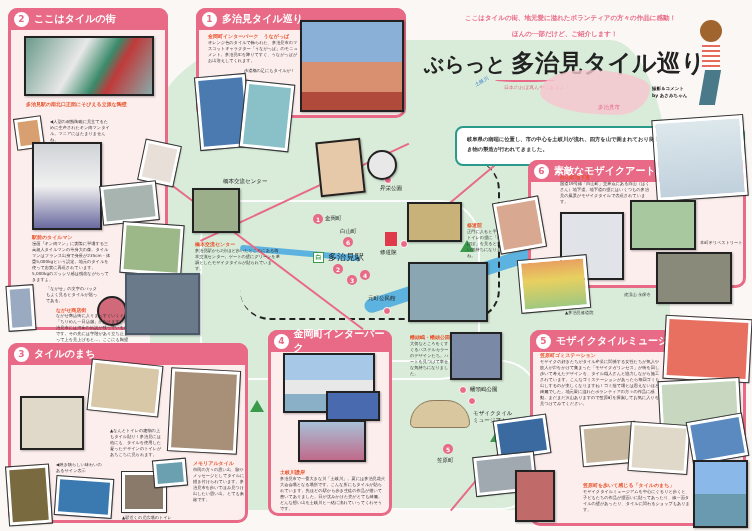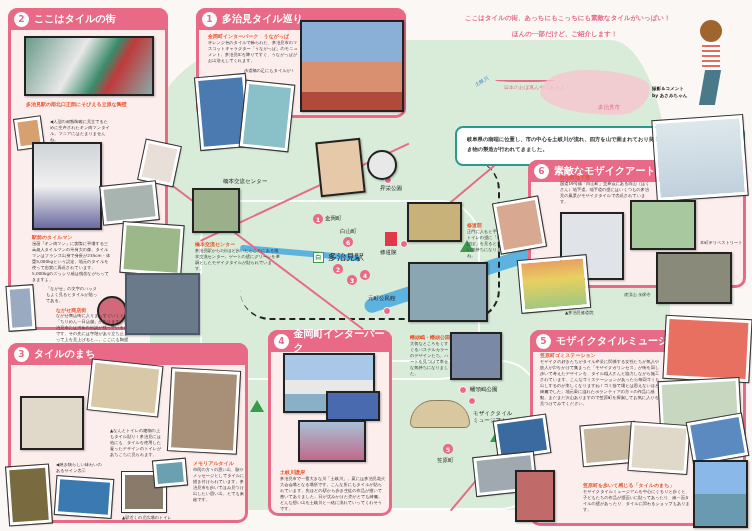--- a/index.html
+++ b/index.html
@@ -79,22 +79,26 @@
   <div class="photo" style="left:407px;top:202px;width:55px;height:40px;background:#c8b27a"></div>
   <div class="cap-title" style="left:467px;top:222px">修道院</div>
   <div class="cap" style="left:467px;top:229px;width:40px">正門に入ると手前のトイレの壁に「たんぽぽ」を見ると温かい気持ちになりますね。</div>
   <div class="photo" style="left:408px;top:262px;width:80px;height:60px;background:#8aa6b2"></div>
   <div class="cap-title" style="left:410px;top:334px">幡頭嶋・幡頭公園</div>
   <div class="cap" style="left:410px;top:341px;width:42px">大切なところをくすぐるパステルカラーのデザインたち。ハートを見つけて幸せな気持ちになりました。</div>
   <div class="photo" style="left:450px;top:332px;width:52px;height:48px;background:#7a8aa6"></div>
   <div class="photo" style="left:318px;top:140px;width:45px;height:55px;background:#e6c9a8;transform:rotate(-6deg)"></div>
   <div class="photo" style="left:367px;top:150px;width:30px;height:30px;border-radius:50%;background:#e8e8e8"></div>
 
-  <div style="position:absolute;left:465px;top:14px;font-size:6.5px;font-weight:bold;color:#e86a86;white-space:nowrap">ここはタイルの街、あっちにもこっちにも素敵なタイルがいっぱい！</div>
+  <div style="position:absolute;left:465px;top:14px;font-size:6.5px;font-weight:bold;color:#e86a86;white-space:nowrap">ここはタイルの街、地元愛に溢れたボランティアの方々の作品に感動！</div>
   <div style="position:absolute;left:512px;top:30px;font-size:6.5px;font-weight:bold;color:#e86a86;white-space:nowrap">ほんの一部だけど、ご紹介します！</div>
+  <div style="position:absolute;left:424px;top:47px;white-space:nowrap">
+    <span style="font-size:20px;font-weight:bold;color:#222">ぶらっと</span>
+    <span style="font-size:24px;font-weight:bold;color:#222">多治見タイル巡り</span>
+  </div>
   <div style="position:absolute;left:495px;top:79px;width:60px;height:3px;border-bottom:2px solid #e86a86;border-radius:50%"></div>
   <div style="position:absolute;left:504px;top:84px;font-size:5px;color:#e86a86;white-space:nowrap">日本のおぼ真ん中にあるよ！</div>
   <div style="position:absolute;left:540px;top:70px;width:110px;height:45px;background:#f7c6cf;border-radius:40% 60% 30% 70% / 50% 40% 60% 50%;opacity:.8"></div>
   <div style="position:absolute;left:598px;top:104px;font-size:5.5px;color:#e86a86;white-space:nowrap">多治見市</div>
   <div style="position:absolute;left:474px;top:78px;font-size:5px;color:#3a7ad0;transform:rotate(-30deg)">土岐川</div>
   <div style="position:absolute;left:652px;top:86px;font-size:4.5px;font-weight:bold;color:#222;white-space:nowrap">撮影＆コメント</div>
   <div style="position:absolute;left:652px;top:93px;font-size:4.5px;font-weight:bold;color:#222;white-space:nowrap">by あさみちゃん</div>
   <div style="position:absolute;left:690px;top:20px;width:40px;height:95px">
     <div style="position:absolute;left:10px;top:0;width:22px;height:22px;border-radius:50%;background:#a0642e"></div>
     <div style="position:absolute;left:12px;top:22px;width:18px;height:28px;background:repeating-linear-gradient(#fff 0 3px,#e86a5a 3px 5px)"></div>

